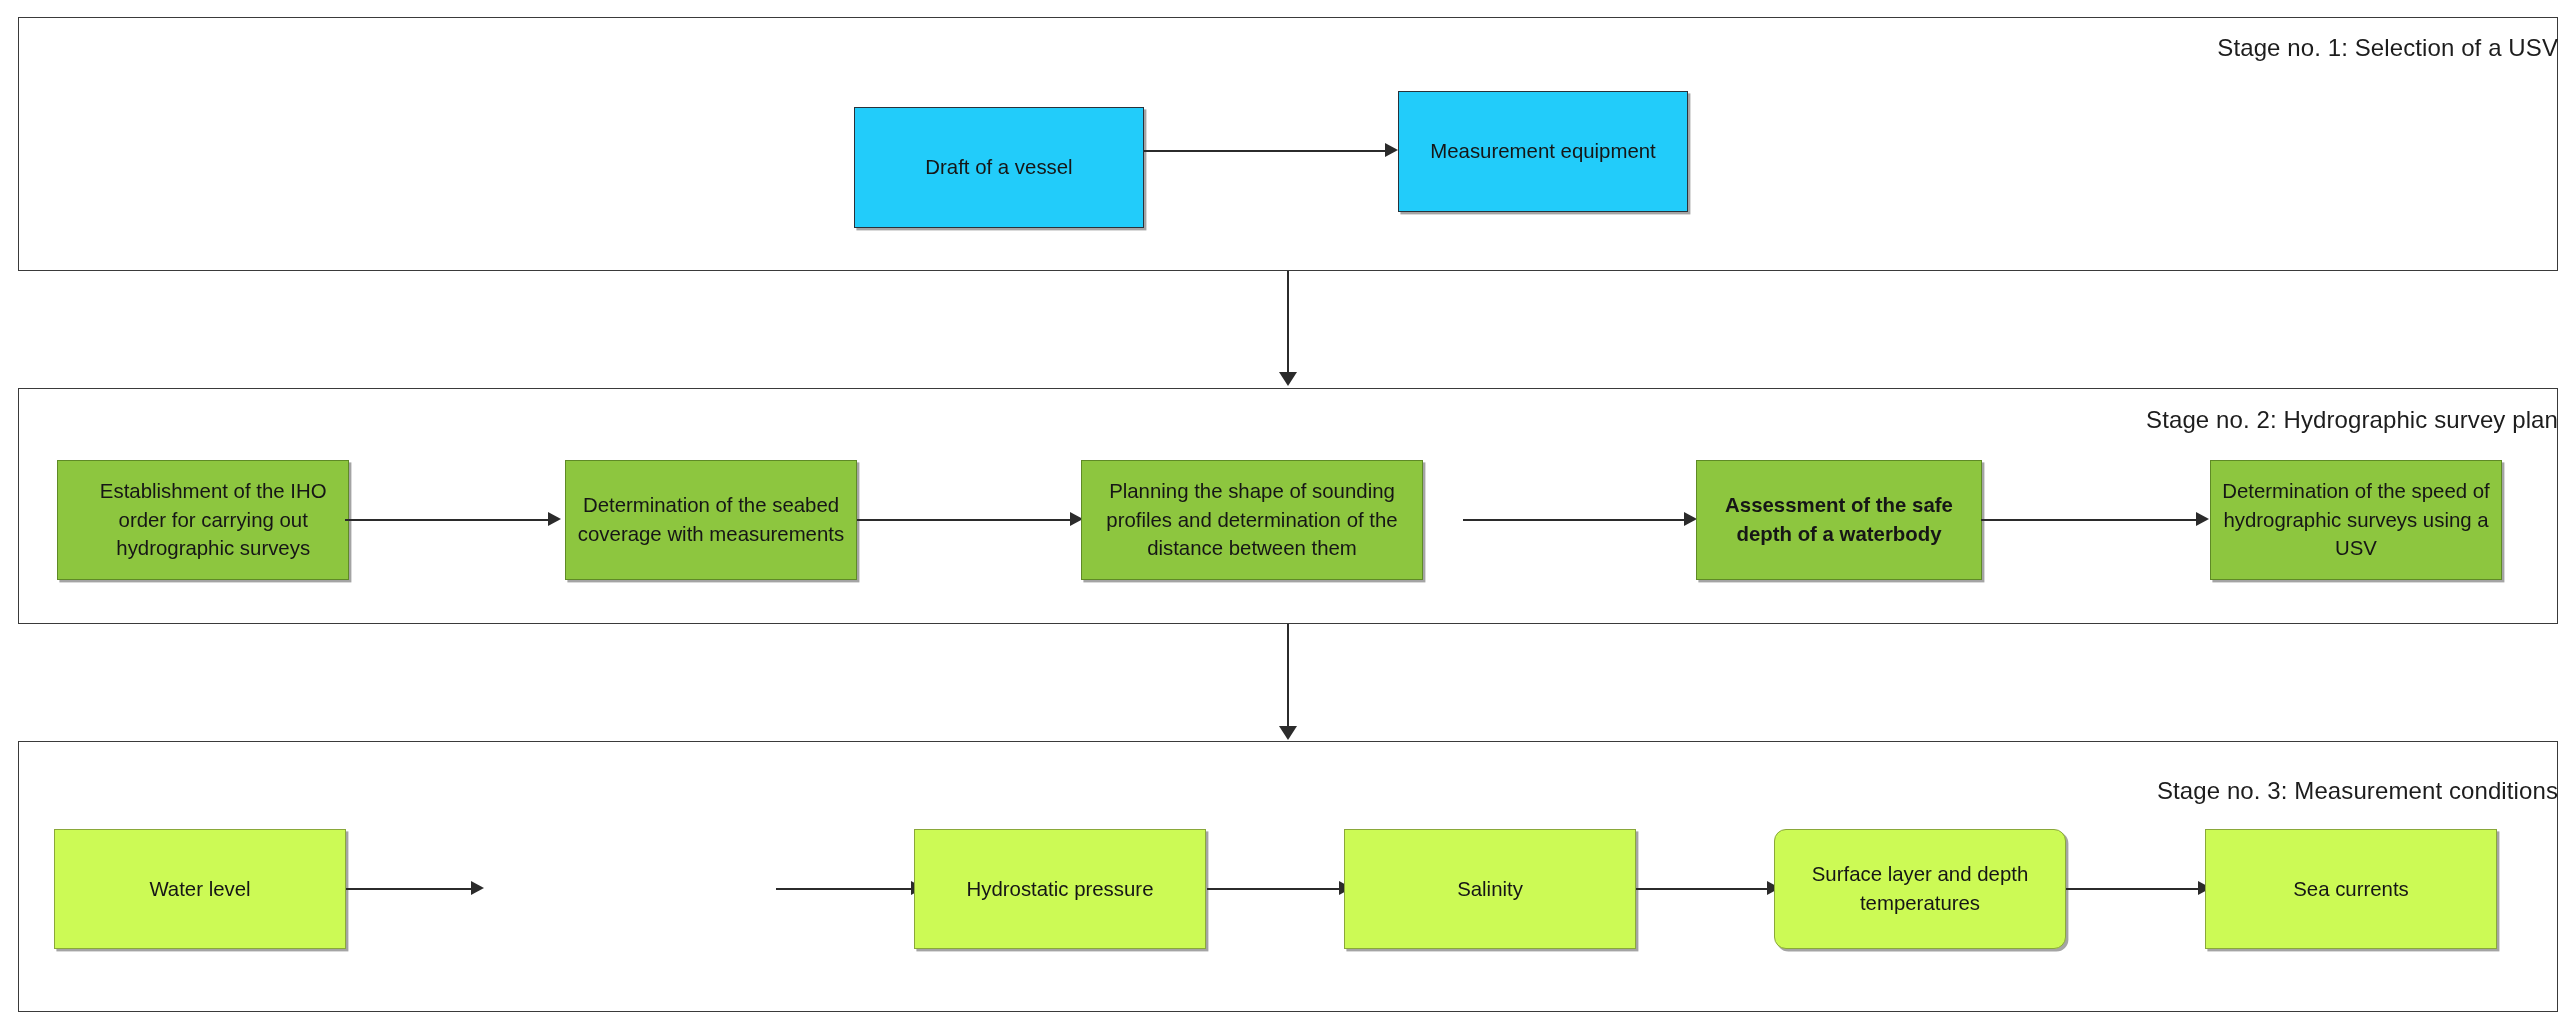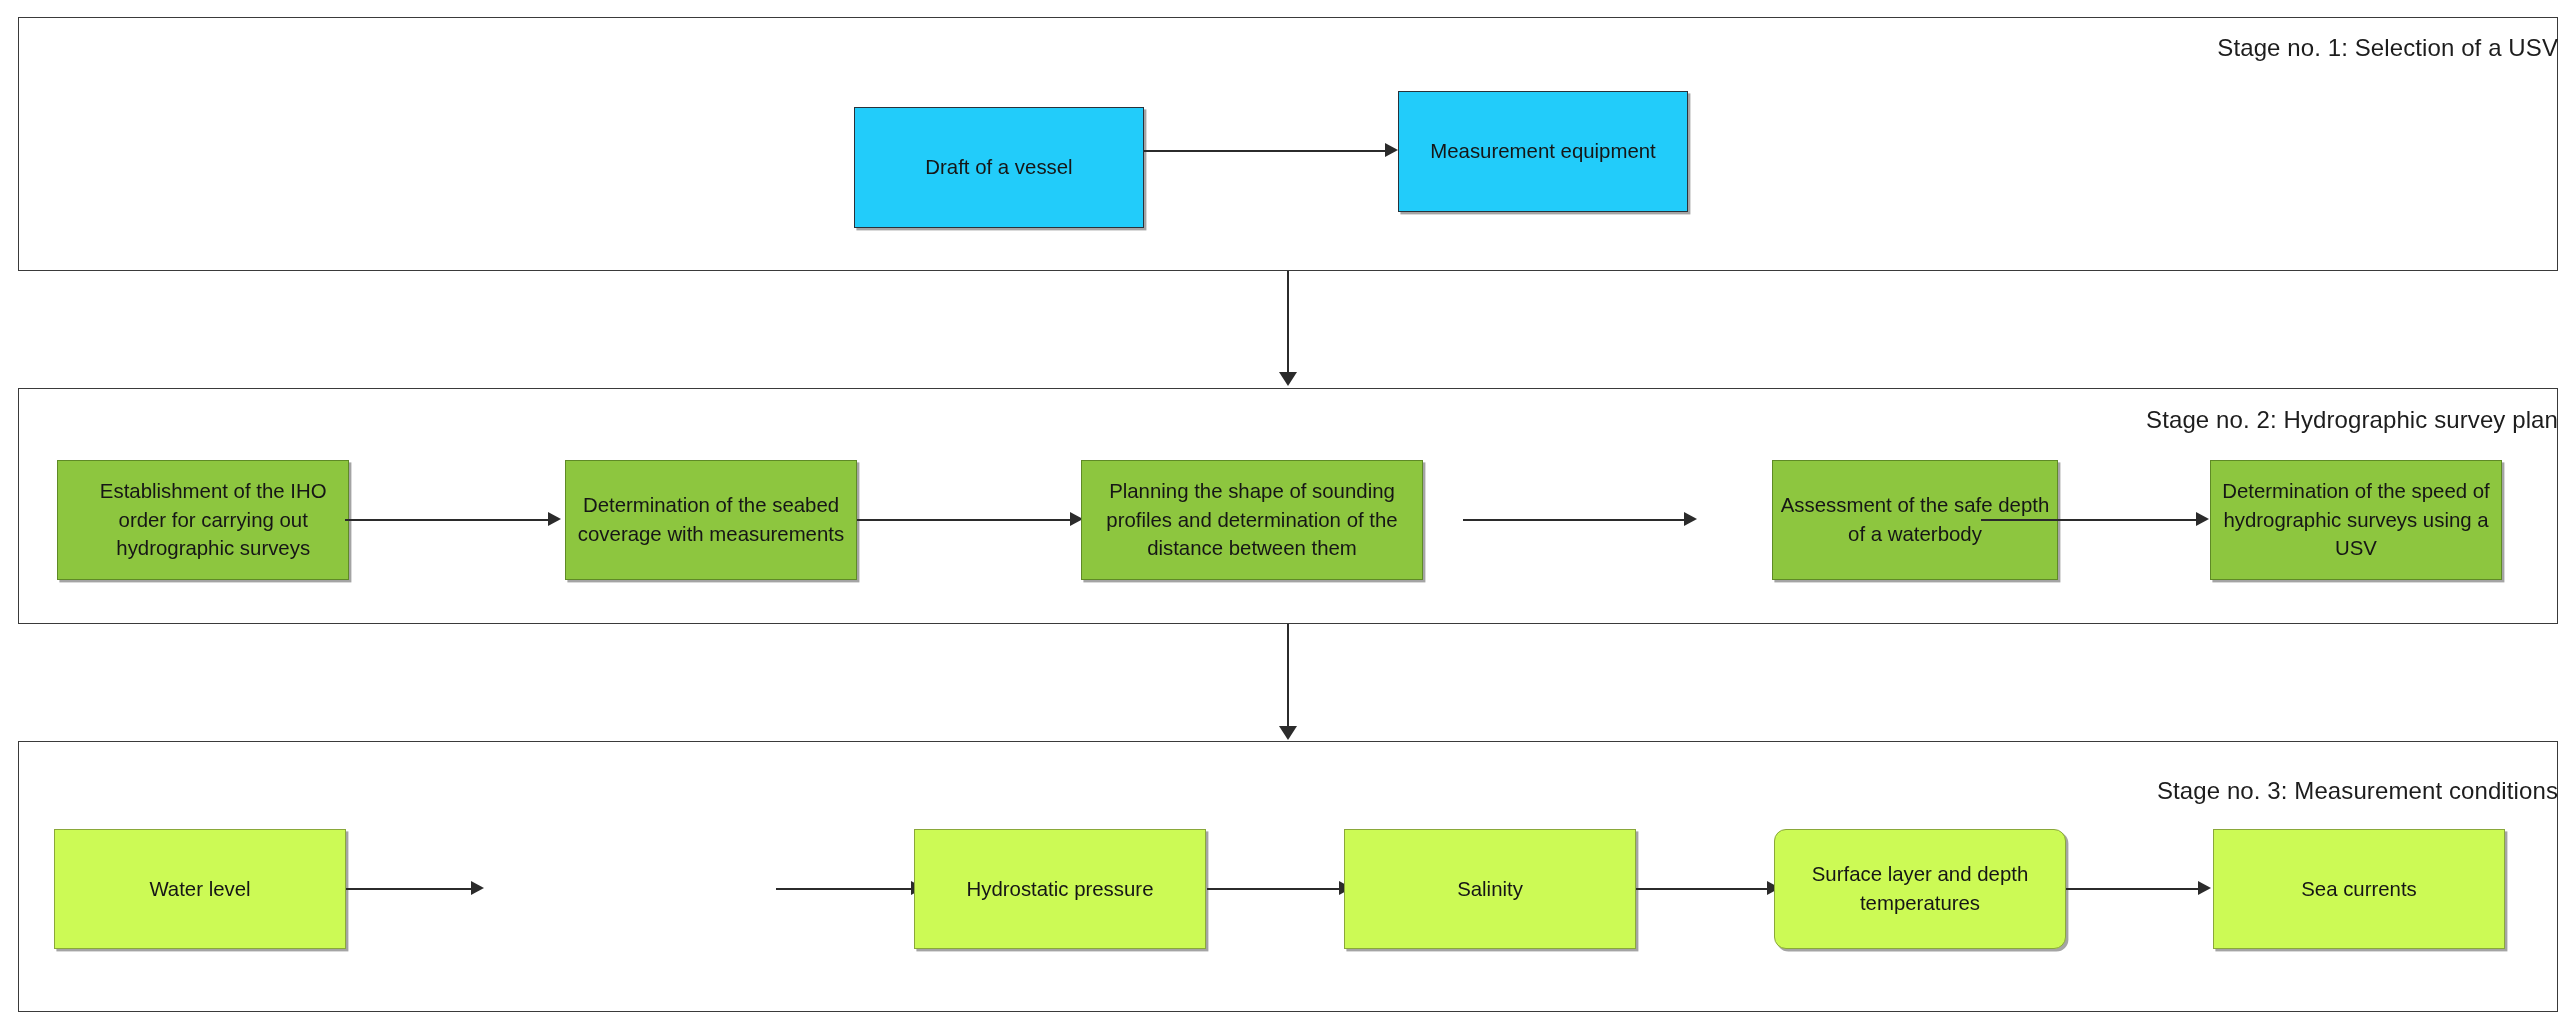--- a/index.html
+++ b/index.html
@@ -163,21 +163,21 @@
 
   <div class="node green-dark" style="left:1081px; top:460px; width:342px; height:120px;">
     <span class="node-label">Planning the shape of sounding profiles and determination of the distance between them</span>
   </div>
 
   <div class="conn">
     <div class="conn-line-h" style="left:1463px; top:519px; width:223px;"></div>
     <div class="arrow-right" style="left:1684px; top:512px;"></div>
   </div>
 
-  <div class="node green-dark" style="left:1772px; top:460px; width:286px; height:120px;">
+  <div class="node green-dark" style="left:1696px; top:460px; width:286px; height:120px;font-weight:bold;">
     <span class="node-label">Assessment of the safe depth of a waterbody</span>
   </div>
 
   <div class="conn">
     <div class="conn-line-h" style="left:1981px; top:519px; width:216px;"></div>
     <div class="arrow-right" style="left:2196px; top:512px;"></div>
   </div>
 
   <div class="node green-dark" style="left:2210px; top:460px; width:292px; height:120px;">
     <span class="node-label">Determination of the speed of hydrographic surveys using a USV</span>
@@ -227,18 +227,18 @@
 
   <div class="node green-light" style="left:1774px; top:829px; width:292px; height:120px;border-radius:12px;">
     <span class="node-label">Surface layer and depth temperatures</span>
   </div>
 
   <div class="conn">
     <div class="conn-line-h" style="left:2066px; top:888px; width:133px;"></div>
     <div class="arrow-right" style="left:2198px; top:881px;"></div>
   </div>
 
-  <div class="node green-light" style="left:2205px; top:829px; width:292px; height:120px;margin-left:8px;">
+  <div class="node green-light" style="left:2205px; top:829px; width:292px; height:120px;">
     <span class="node-label">Sea currents</span>
   </div>
 
 </div>
 
 
 </body></html>

